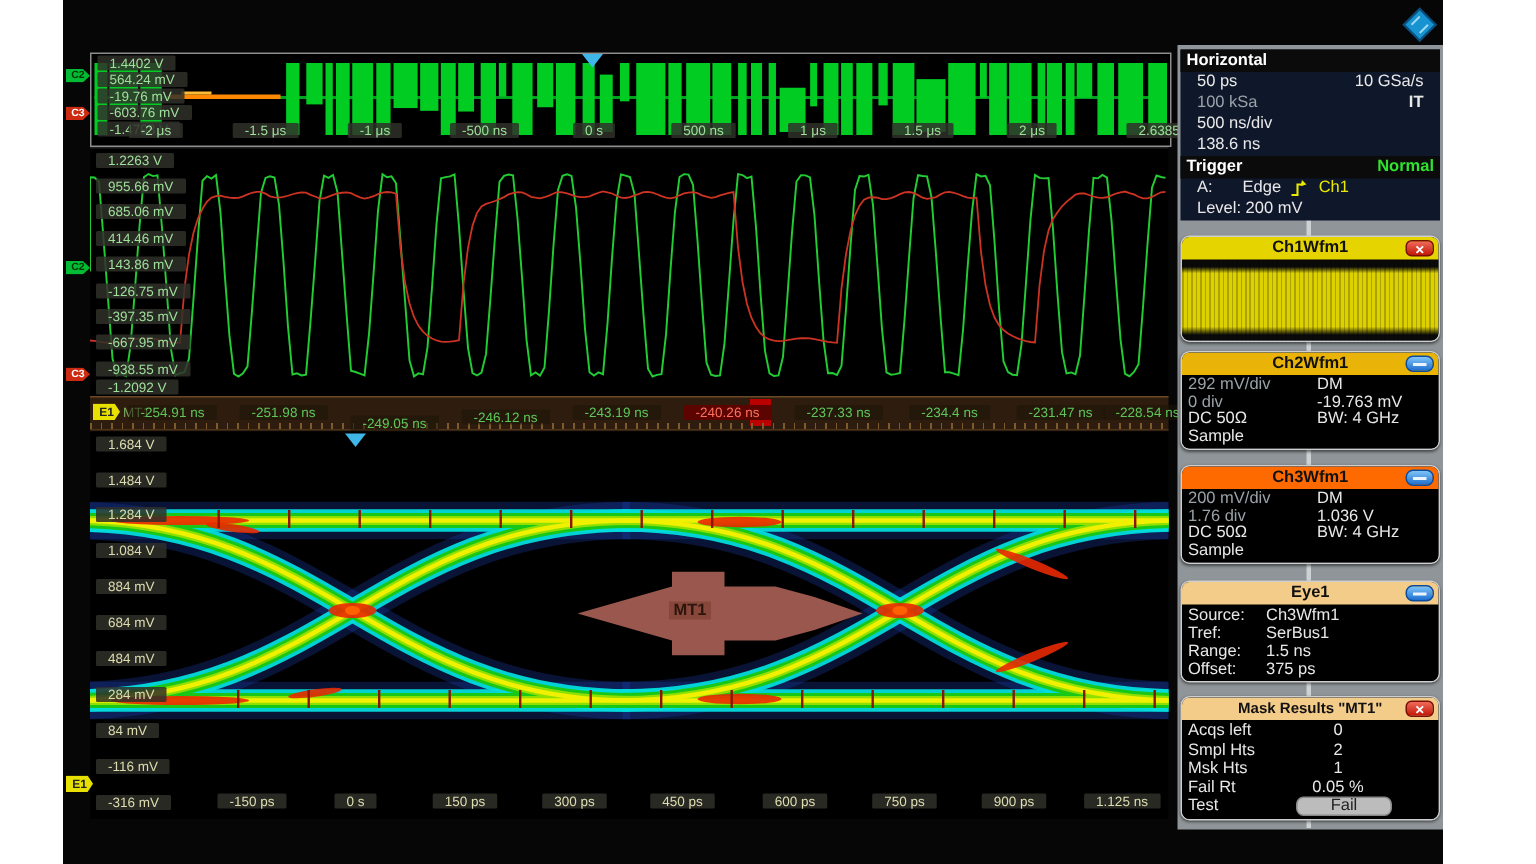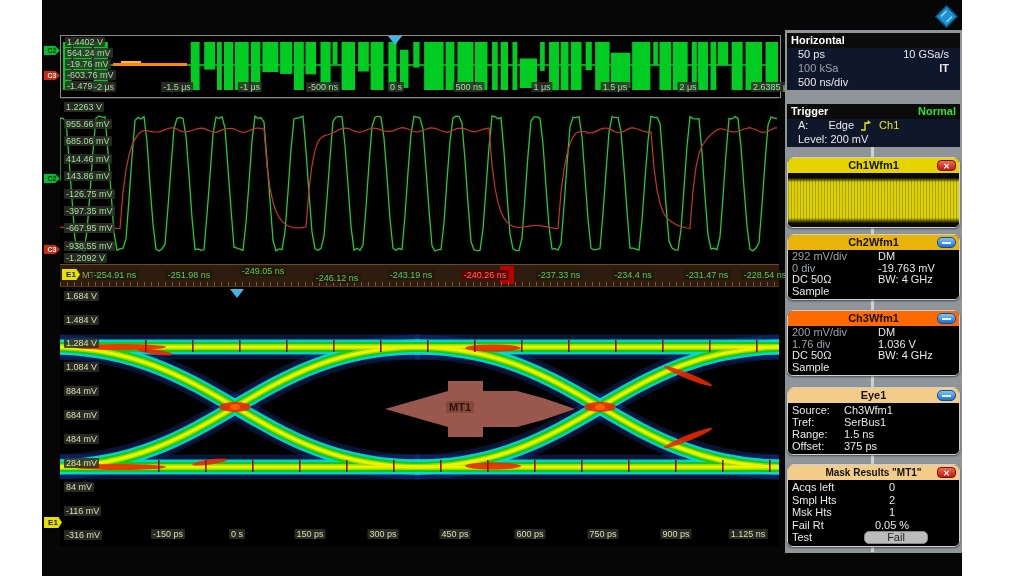--- a/index.html
+++ b/index.html
@@ -12,21 +12,21 @@
   .logo{left:933px;top:3px;width:27px;height:27px;}
   
   .top-strip{left:60px;top:35px;width:719px;height:61px;background:#000;border:1px solid #8d8d8d;}
   .mid-plot{left:60px;top:98px;width:719px;height:165px;background:#000;border-top:1px solid #222;}
   .meas-bar{left:60px;top:264px;width:719px;height:21px;background:#2e1d0f;
             border-top:1px solid #6a4a26;border-bottom:1px solid #513417;}
   .meas-ticks{left:0;bottom:0;width:719px;height:4px;
       background:repeating-linear-gradient(90deg,#7c5b2c 0 1px,transparent 1px 7px);}
   .eye-plot{left:60px;top:288px;width:719px;height:258px;background:#000;}
   
-  .axlab{position:absolute;font-size:9px;line-height:10px;padding:0 2px;border-radius:1px;
+  .axlab{position:absolute;font-size:9px;line-height:10px;padding:0 8px;border-radius:1px;
          background:rgba(48,48,42,.85);white-space:nowrap;}
   .lab-green{color:#9fe09b;}
   .lab-khaki{color:#ddddb0;}
   .lab-bar{color:#5fc75a;background:rgba(30,20,8,.55);}
   .lab-bar-fail{color:#ff7060;background:#5c0500;}
   
   .tri-down{width:0;height:0;border-left:7px solid transparent;border-right:7px solid transparent;
             border-top:9px solid #3fb7e8;}
   .chbadge{position:absolute;font-size:7px;font-weight:bold;line-height:9px;width:16px;height:9px;
            text-align:center;clip-path:polygon(0 0,70% 0,100% 50%,70% 100%,0 100%);}
@@ -157,21 +157,21 @@
   <span class="chbadge b-red" style="left:44px;top:245px;">C3</span>
 
   <div class="abs meas-bar">
     <span class="e1badge" style="left:2px;top:4px;">E1</span>
     <span class="mt1-text">MT1</span>
     <div class="abs" style="left:440px;top:1px;width:14px;height:18px;background:#bb0000;"></div>
     <div id="bar-ticks"></div>
     <div class="abs meas-ticks"></div>
   <span class="axlab lab-bar" style="left: 55px; top: 5px; transform: translateX(-50%);">-254.91 ns</span>
       <span class="axlab lab-bar" style="left: 129px; top: 5px; transform: translateX(-50%);">-251.98 ns</span>
-      <span class="axlab lab-bar" style="left: 203px; top: 1px; transform: translateX(-50%);">-249.05 ns</span>
+      <span class="axlab lab-bar" style="left: 203px; top: 12px; transform: translateX(-50%);">-249.05 ns</span>
       <span class="axlab lab-bar" style="left: 277px; top: 8px; transform: translateX(-50%);">-246.12 ns</span>
       <span class="axlab lab-bar" style="left: 351px; top: 5px; transform: translateX(-50%);">-243.19 ns</span>
       <span class="axlab lab-bar-fail" style="left: 425px; top: 5px; transform: translateX(-50%);">-240.26 ns</span>
       <span class="axlab lab-bar" style="left: 499px; top: 5px; transform: translateX(-50%);">-237.33 ns</span>
       <span class="axlab lab-bar" style="left: 573px; top: 5px; transform: translateX(-50%);">-234.4 ns</span>
       <span class="axlab lab-bar" style="left: 647px; top: 5px; transform: translateX(-50%);">-231.47 ns</span>
       <span class="axlab lab-bar" style="left: 705px; top: 5px; transform: translateX(-50%);">-228.54 ns</span>
     </div>
 
   <div class="abs eye-plot">
@@ -265,20 +265,23 @@
         <span>50 ps</span>
       <span>10 GSa/s</span>
       </div>
     <div class="info-row">
         <span class="dim">100 kSa</span>
       <span class="bold">IT</span>
       </div>
     <div class="info-row">
         <span>500 ns/div</span>
       </div>
+    <div class="info-row">
+        <span>138.6 ns</span>
+      </div>
   </div>
 
   <div class="abs info-panel" style="top:104px;">
     <div class="info-head" style="display:flex;justify-content:space-between;">
       <span>Trigger</span>
       <span class="green-txt">Normal</span>
     </div>
     <div class="info-row" style="justify-content:flex-start;gap:6px;">
       <span>A:</span>
       <span style="margin-left:14px;text-align:right;">Edge</span>

